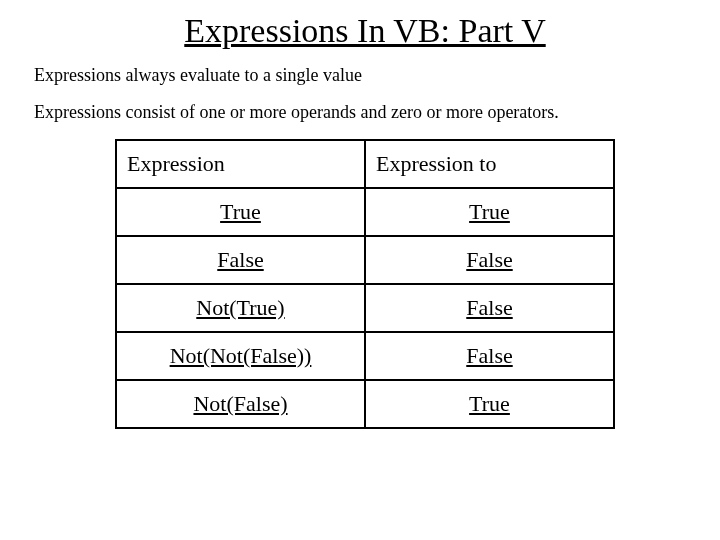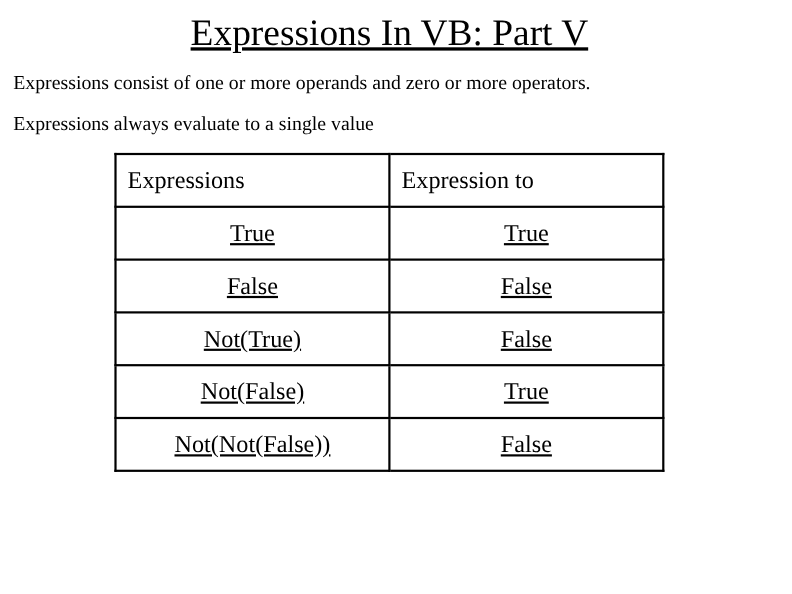--- a/index.html
+++ b/index.html
@@ -8,21 +8,21 @@
     width: 720px;
     height: 540px;
     background: #ffffff;
     font-family: "Times New Roman", Times, serif;
     color: #000000;
   }
   .slide {
     width: 720px;
     height: 540px;
     box-sizing: border-box;
-    padding: 8px 20px 0 8px;
+    padding: 8px 20px 0 30px;
   }
   .title {
     font-size: 34px;
     text-align: center;
     text-decoration: underline;
     margin: 4px 0 14px 0;
     font-weight: normal;
   }
   .body-text {
     font-size: 18px;
@@ -55,51 +55,51 @@
   col.c1 { width: 50%; }
   col.c2 { width: 50%; }
 </style>
 </head>
 <body>
 
 <div class="slide">
 
   <h1 class="title">Expressions In VB:  Part V</h1>
 
+  <p class="body-text">Expressions always evaluate to a single value</p>
   <p class="body-text">Expressions consist of one or more operands and zero or more operators.</p>
-  <p class="body-text">Expressions always evaluate to a single value</p>
 
   <div class="table-wrap">
     <table>
       <colgroup>
         <col class="c1">
           <col class="c2">
       </colgroup>
       <tbody>
           <tr>
-        <th>Expressions</th>
+        <th>Expression</th>
         <th>Expression to</th>
       </tr>
       <tr>
         <td>True</td>
         <td>True</td>
       </tr>
       <tr>
         <td>False</td>
         <td>False</td>
       </tr>
       <tr>
         <td>Not(True)</td>
         <td>False</td>
       </tr>
       <tr>
+        <td>Not(Not(False))</td>
+        <td>False</td>
+      </tr>
+      <tr>
         <td>Not(False)</td>
         <td>True</td>
-      </tr>
-      <tr>
-        <td>Not(Not(False))</td>
-        <td>False</td>
       </tr>
     </tbody>
       </table>
   </div>
 
 </div>
 
 </body></html>

